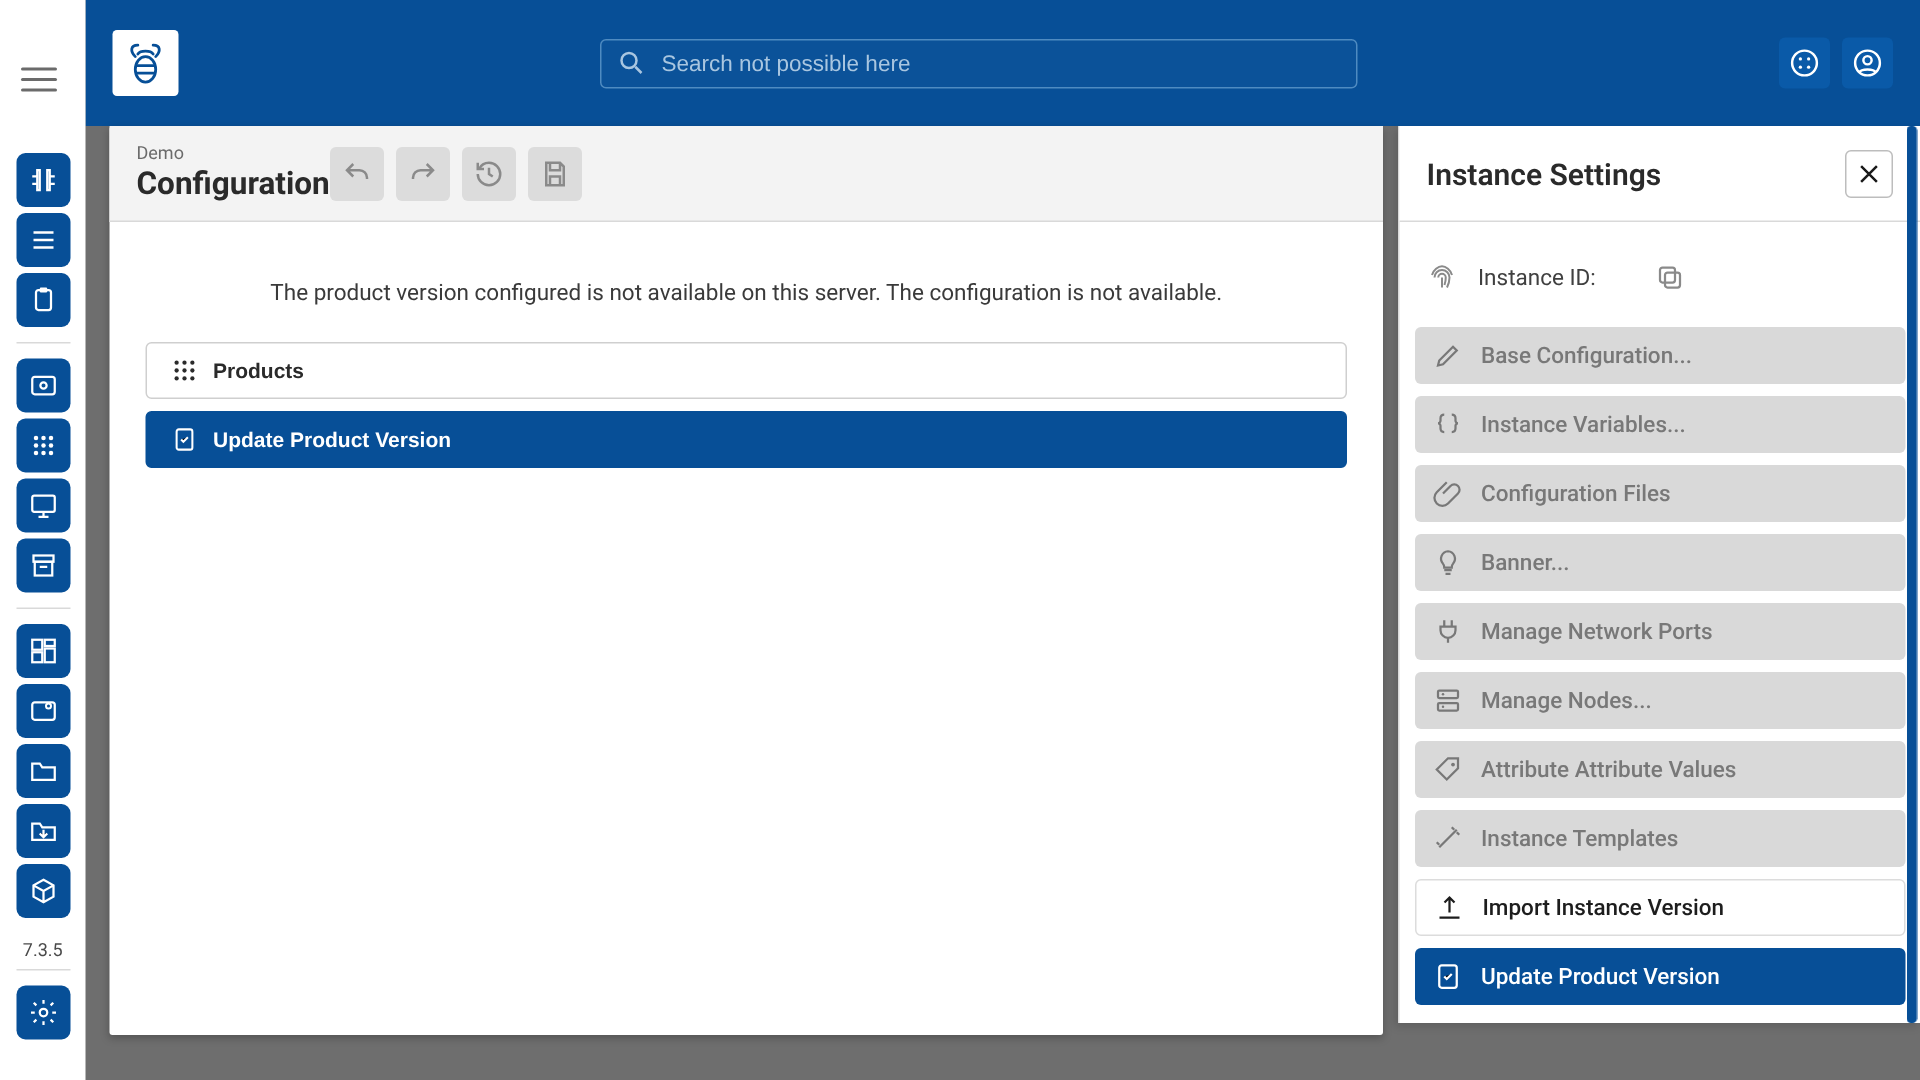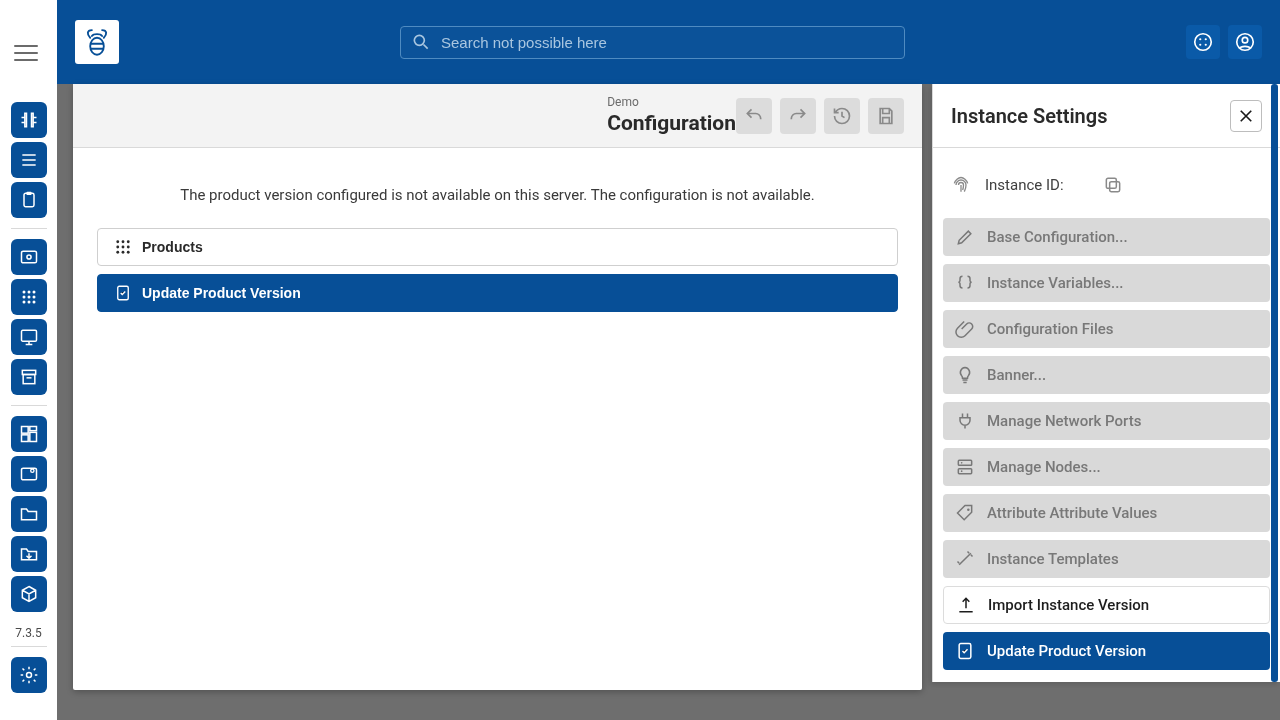--- a/index.html
+++ b/index.html
@@ -141,21 +141,21 @@
     position: relative;
     box-shadow: -2px 2px 6px rgba(0,0,0,.15);
   }
   .card-head {
     height: 64px;
     border-bottom: 1px solid #d9d9d9;
     display:flex; align-items:center;
     padding: 0 18px;
     background: #f3f3f3;
   }
-  .main-card .card-head { justify-content: flex-end; }
+  .main-card .card-head { justify-content: flex-start; }
   .crumb { font-size: 12px; color:#6b6b6b; line-height:1.1;}
   .title { font-size: 21px; font-weight: 700; color:#2a2a2a; }
   .head-titles { display:flex; flex-direction:column; gap:2px;}
   .toolbar { display:flex; gap:8px; }
   .toolbar .tb {
     width: 36px; height: 36px; border-radius:4px; background:#dcdcdc;
     display:flex;align-items:center;justify-content:center; color:#8a8a8a;
   }
   .toolbar .tb svg{ width:20px; height:20px;}
   .main-body {

